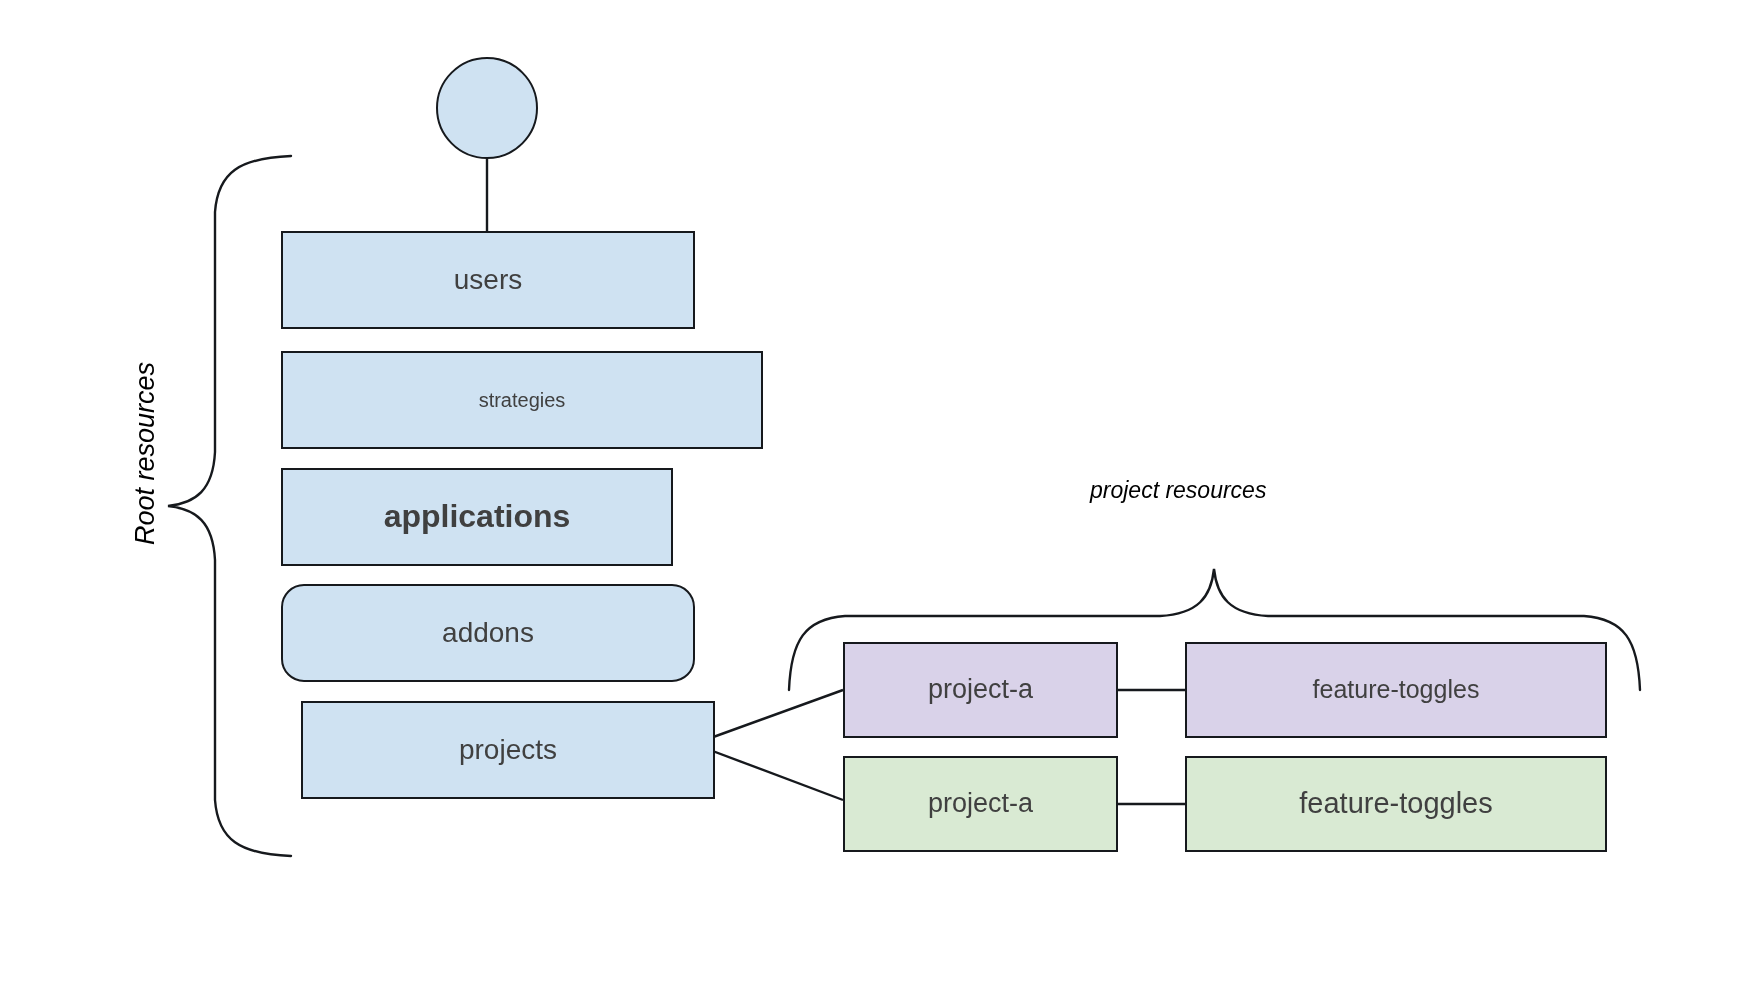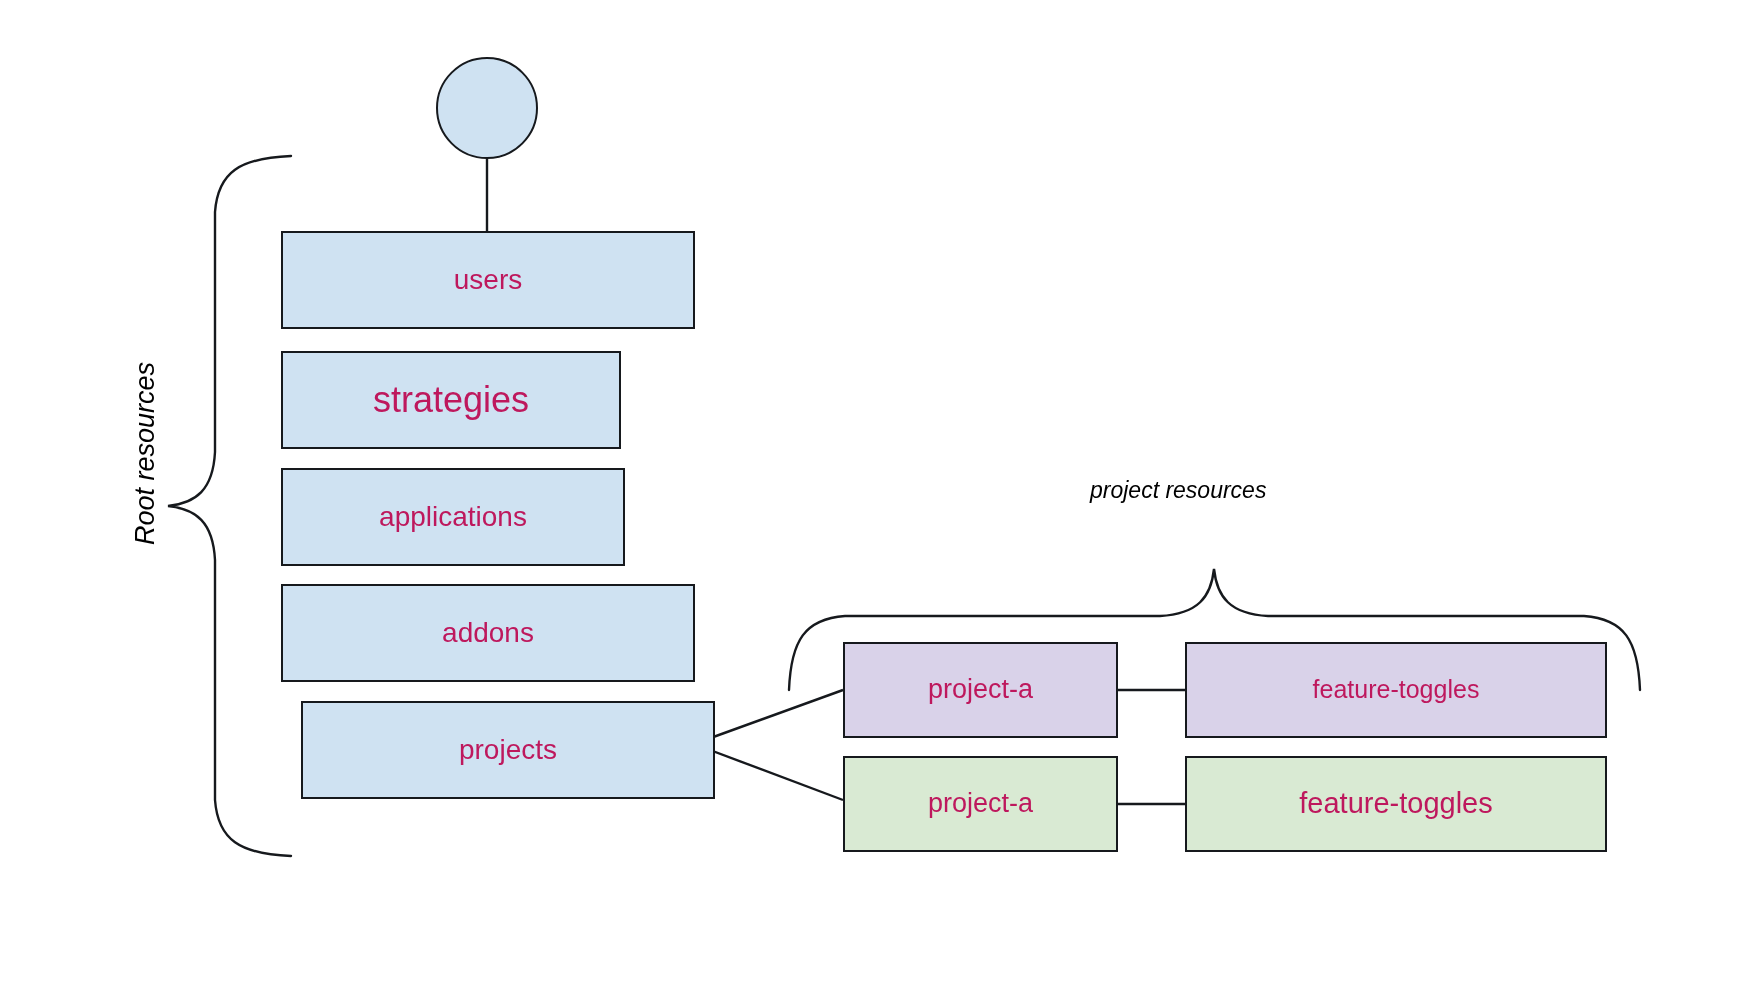--- a/index.html
+++ b/index.html
@@ -29,21 +29,21 @@
   }
   .node {
     position: absolute;
     box-sizing: border-box;
     border: 2px solid #16191d;
     display: flex;
     align-items: center;
     justify-content: center;
     text-align: center;
     line-height: 1.1;
-    color: #be185d;
+    color: #404040;
     font-family: "Liberation Sans", sans-serif;
   }
   .node-root {
     background: #cfe2f2;
   }
   .node-purple {
     background: #d9d2e9;
   }
   .node-green {
     background: #d9ead3;
@@ -102,29 +102,29 @@
   <div class="brace-label" id="root-resources-label" style="left: 130px; top: 545px; font-size: 27px;">Root resources</div>
 
   <div class="brace-label" style="left: 1090px; top: 477px; font-size: 23px;">project resources</div>
 
   <div class="circle-node" style="left: 436px; top: 57px; width: 102px; height: 102px;"></div>
 
   <div class="node node-root" style="left: 281px; top: 231px; width: 414px; height: 98px; font-size: 28px;">
     <span>users</span>
   </div>
 
-  <div class="node node-root" style="left: 281px; top: 351px; width: 340px; height: 98px; font-size: 36px;">
+  <div class="node node-root" style="left: 281px; top: 351px; width: 482px; height: 98px; font-size: 20px;">
     <span>strategies</span>
   </div>
 
-  <div class="node node-root" style="left: 281px; top: 468px; width: 344px; height: 98px; font-size: 28px;">
+  <div class="node node-root" style="left: 281px; top: 468px; width: 392px; height: 98px; font-size: 32px; font-weight: bold;">
     <span>applications</span>
   </div>
 
-  <div class="node node-root" style="left: 281px; top: 584px; width: 414px; height: 98px; font-size: 28px;">
+  <div class="node node-root" style="left: 281px; top: 584px; width: 414px; height: 98px; font-size: 28px; border-radius: 23px;">
     <span>addons</span>
   </div>
 
   <div class="node node-root" style="left: 281px; top: 701px; width: 414px; height: 98px; font-size: 28px; margin-left: 20px;">
     <span>projects</span>
   </div>
 
   <div class="node node-purple" style="left: 843px; top: 642px; width: 275px; height: 96px; font-size: 27px;">
     <span>project-a</span>
   </div>

